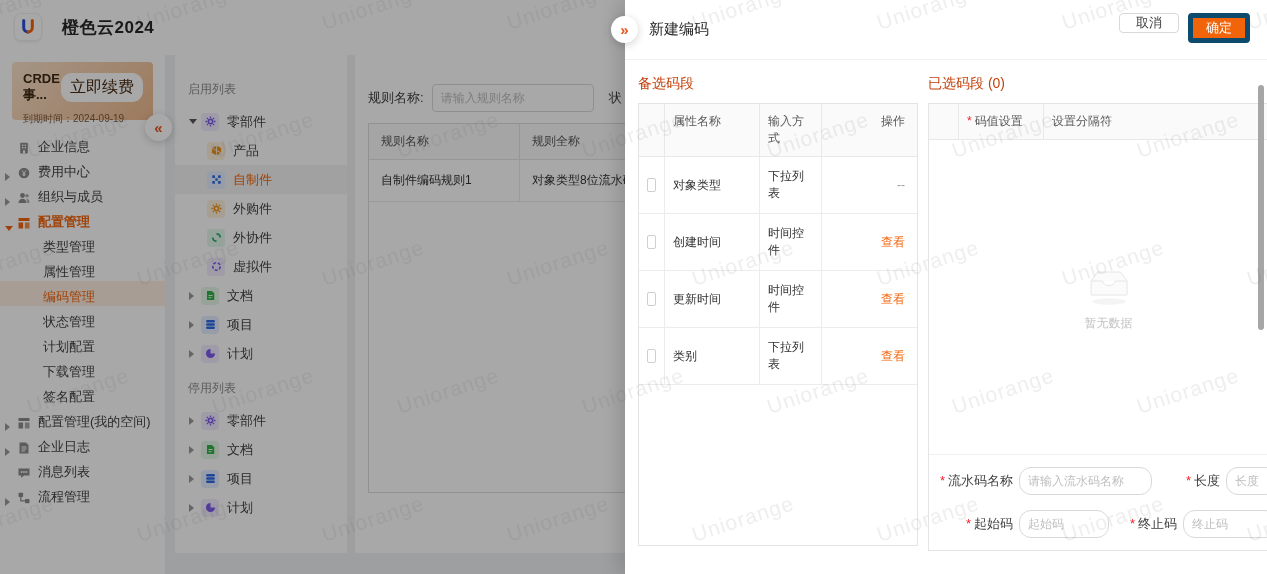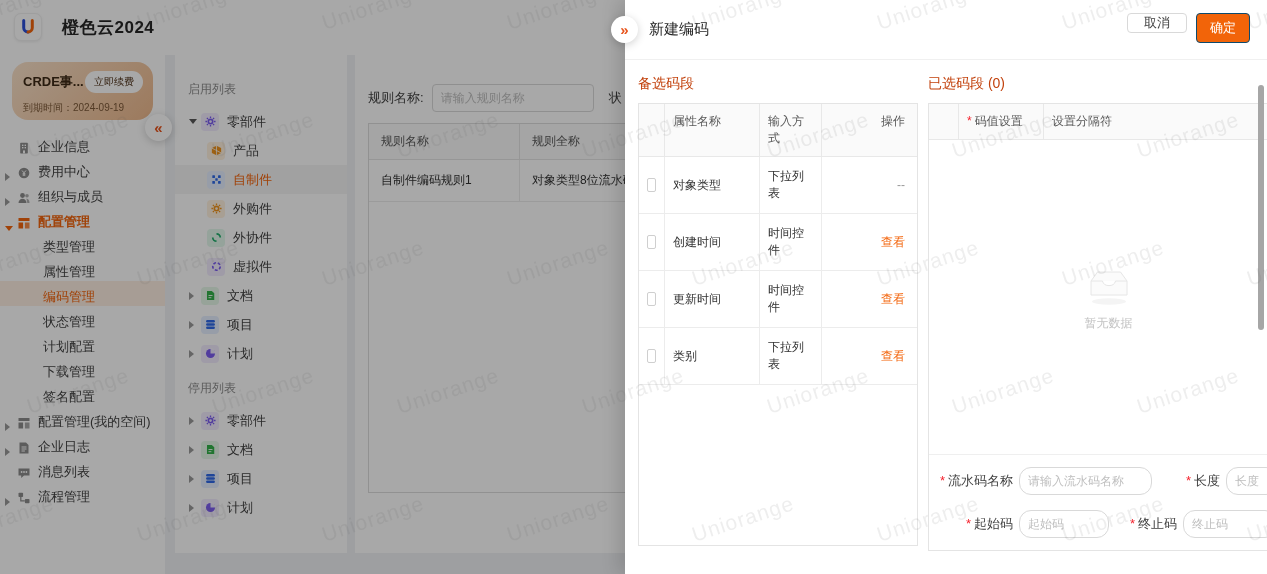--- a/index.html
+++ b/index.html
@@ -6,24 +6,24 @@
   html,body { width:1267px; height:574px; overflow:hidden; }
   body { font-family:"Liberation Sans","DejaVu Sans",sans-serif; background:#f0f2f5; position:relative; color:#333; }
 
   .stage { position:absolute; inset:0; width:1267px; height:574px; background:#f0f2f5; overflow:hidden; }
 
   
   .sidebar { position:absolute; left:0; top:0; width:165px; height:574px; background:#fff; z-index:2; }
   .logo-row { display:flex; align-items:center; padding:13px 0 0 14px; }
   .logo-box { width:28px; height:28px; border-radius:7px; background:#fff; border:1px solid #f0f0f0; display:flex; align-items:center; justify-content:center; box-shadow:0 1px 3px rgba(0,0,0,.08); }
   .app-title { font-size:17px; font-weight:bold; color:#262626; margin-left:20px; letter-spacing:.5px; }
-  .license-card { position:absolute; left:12px; top:62px; width:141px; height:58px; border-radius:16px; background:linear-gradient(135deg,#fae3cb 0%,#eeb98d 100%); padding:9px 10px 0 11px; }
+  .license-card { position:absolute; left:12px; top:62px; width:141px; height:58px; border-radius:4px; background:linear-gradient(135deg,#fae3cb 0%,#eeb98d 100%); padding:9px 10px 0 11px; }
   .lic-row { display:flex; align-items:center; justify-content:space-between; }
   .lic-name { font-size:13px; font-weight:bold; color:#3d2a16; }
-  .renew-btn { font-size:10px; color:#4a2c12; background:#fff; border:none; border-radius:11px; padding:4px 9px; cursor:pointer; white-space:nowrap; }
+  .renew-btn { font-size:16px; color:#4a2c12; background:#fff; border:none; border-radius:11px; padding:4px 9px; cursor:pointer; white-space:nowrap; }
   .lic-exp { font-size:10px; color:#7d5a39; margin-top:8px; white-space:nowrap; }
   .collapse-btn { position:absolute; left:145px; top:114px; width:27px; height:27px; border-radius:50%; background:#fff; border:none; box-shadow:0 2px 8px rgba(0,0,0,.18); color:#e8551d; font-size:15px; font-weight:bold; cursor:pointer; z-index:3; line-height:27px; text-align:center; padding:0; }
   .sb-nav { position:absolute; top:131px; left:0; right:0; }
   .sb-item { height:25px; display:flex; align-items:flex-end; padding-left:5px; font-size:13px; color:#424242; cursor:pointer; white-space:nowrap; }
   .sb-item .car { width:11px; display:inline-flex; justify-content:flex-start; }
   .sb-item .sicon { width:16px; height:16px; margin-right:6px; display:inline-flex; align-items:center; justify-content:center; }
   .sb-item.child { padding-left:43px; }
   .sb-item.active { color:#f3650d; font-weight:bold; }
   .sb-item.selected { background:#fdeee3; color:#f3650d; }
   .cr { width:0; height:0; border-left:5px solid #9a9a9a; border-top:4px solid transparent; border-bottom:4px solid transparent; }
@@ -62,21 +62,21 @@
   
   .mask { position:absolute; left:0; top:0; width:625px; height:574px; background:rgba(0,0,0,.34); z-index:5; }
 
   
   .drawer { position:absolute; left:625px; top:0; width:642px; height:574px; background:#fff; z-index:6; box-shadow:-8px 0 16px rgba(0,0,0,.12); }
   .dr-header { position:relative; height:60px; border-bottom:1px solid #f0f0f0; display:flex; align-items:center; padding-left:24px; }
   .dr-title { font-size:15px; color:#262626; font-weight:500; }
   .dr-close { position:absolute; left:-14px; top:16px; width:27px; height:27px; border-radius:50%; background:#fff; border:none; box-shadow:0 2px 8px rgba(0,0,0,.18); color:#e8551d; font-size:15px; font-weight:bold; cursor:pointer; line-height:27px; text-align:center; padding:0; }
   .dr-actions { position:absolute; right:17px; top:13px; display:flex; gap:9px; }
   .btn-cancel { height:20px; padding:0 16px; background:#fff; border:1px solid #d9d9d9; border-radius:4px; font-size:13px; color:#404040; cursor:pointer; }
-  .btn-confirm { height:30px; padding:0 13px; background:#f26409; border:1px solid #0c4a6e; border-radius:4px; font-size:13px; color:#fff; cursor:pointer; }
+  .btn-confirm { height:30px; padding:0 13px; background:#f26409; border:5px solid #0c4a6e; border-radius:4px; font-size:13px; color:#fff; cursor:pointer; }
 
   .dr-body { display:flex; padding:15px 21px 0 13px; gap:10px; }
   .col-title { font-size:14px; color:#c2410c; margin-bottom:10px; }
   .cand-col { width:280px; flex:none; }
   .sel-col { flex:1; }
 
   .cand-table { border:1px solid #e4e4e4; height:443px; background:#fff; }
   .ct-head, .ct-row { display:grid; grid-template-columns:26px 95px 62px 1fr; }
   .ct-head { background:#fafafa; border-bottom:1px solid #e8e8e8; }
   .ct-head > div { font-size:12px; color:#595959; padding:9px 8px; border-right:1px solid #e8e8e8; }

